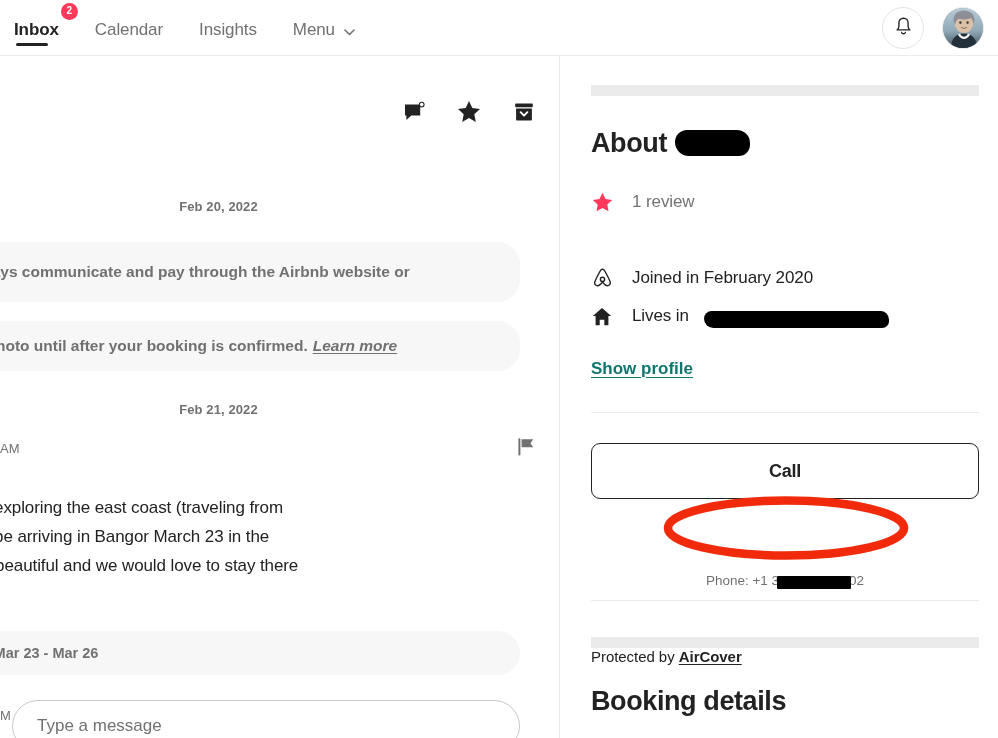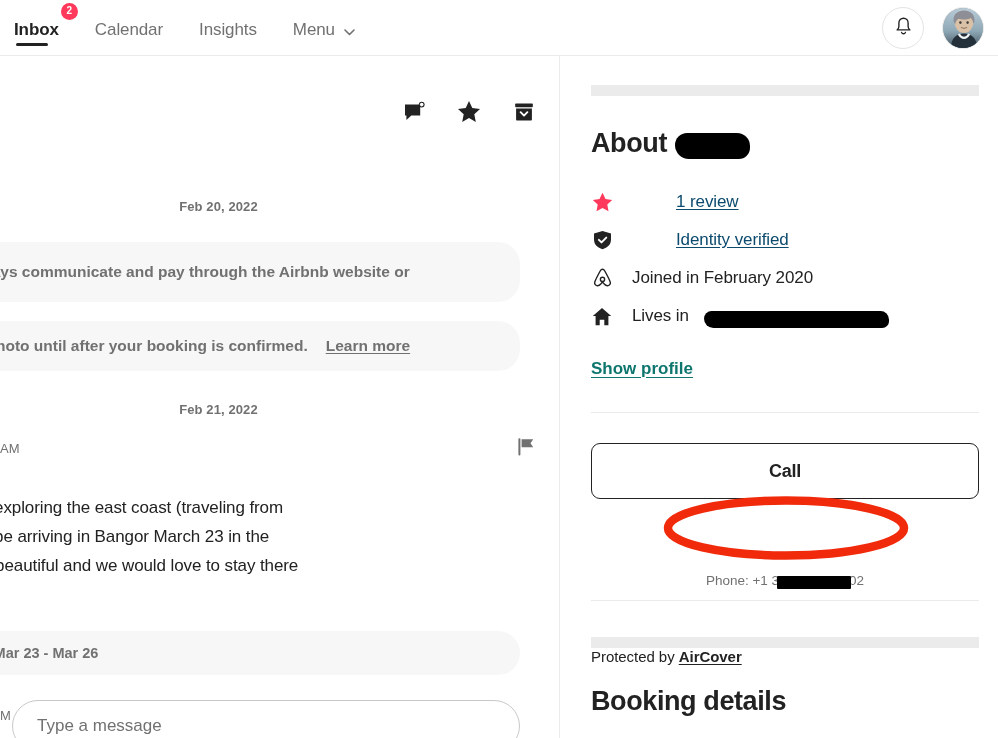--- a/index.html
+++ b/index.html
@@ -280,21 +280,20 @@
 
   .about-title {
     position: absolute;
     top: 72px;
     left: 30px;
     font-size: 27px;
     font-weight: 700;
     letter-spacing: -0.4px;
     color: #222222;
     display: flex;
-    align-items: center;
     gap: 8px;
   }
 
   .redact {
     display: inline-block;
     background: #000000;
     border-radius: 11px;
   }
   .redact.name {
     width: 75px; height: 26px;
@@ -329,25 +328,23 @@
     display: flex;
     justify-content: center;
     align-items: center;
   }
   .fact.f1 { top: 136px; }
   .fact.f2 { top: 174px; }
   .fact.f3 { top: 212px; }
   .fact.f4 { top: 250px; }
 
   .u-link {
-    text-decoration: underline;
     text-underline-offset: 2px;
     cursor: pointer;
-    color: #0c4a6e;
-    margin-left: 44px;
+    color: #737373;
   }
 
   .show-profile {
     position: absolute;
     left: 30px;
     top: 303px;
     font-size: 17px;
     font-weight: 600;
     text-decoration: underline;
     text-underline-offset: 3px;
@@ -525,21 +522,21 @@
     </div>
 
     <div class="date-sep d1">Feb 20, 2022</div>
 
     <div class="bubble b1">
       <span>r payment, always communicate and pay through the Airbnb website or</span>
     </div>
 
     <div class="bubble b2">
       <span>e your profile photo until after your booking is confirmed.</span>
-      <a href="#" style="margin-left:18px;">Learn more</a>
+      <a href="#" style="margin-left:5px;font-style:italic;">Learn more</a>
     </div>
 
     <div class="date-sep d2">Feb 21, 2022</div>
 
     <div class="msg-time t1">AM</div>
 
     <span class="flag-icon-wrap">
       <svg width="18" height="19" viewBox="0 0 18 19">
         <rect x="1.4" y="1.2" width="2" height="17.2" rx="0.9" fill="#717171"></rect>
         <path d="M4.6 2.2h11.6l-2.7 4 2.7 4H4.6z" fill="#717171"></path>
@@ -576,29 +573,20 @@
 
     <div class="fact f1">
       <span class="ic">
         <svg width="21" height="20" viewBox="0 0 21 20">
           <path d="M10.5.8l3 6.1 6.7 1-4.9 4.7 1.2 6.7-6-3.2-6 3.2 1.2-6.7L.8 7.9l6.7-1z" fill="#FF395C"></path>
         </svg>
       </span>
       <span class="u-link">1 review</span>
     </div>
 
-    <div class="fact f2">
-      <span class="ic">
-        <svg width="19" height="20" viewBox="0 0 19 20">
-          <path d="M9.5.9L18 3.4v6.2c0 5-3.6 8.3-8.5 9.6C4.6 17.9 1 14.6 1 9.6V3.4z" fill="#222"></path>
-          <path d="M5.9 9.8l2.6 2.6 4.8-4.8" stroke="#fff" stroke-width="1.9" fill="none" stroke-linecap="round" stroke-linejoin="round"></path>
-        </svg>
-      </span>
-      <span class="u-link">Identity verified</span>
-    </div>
 
     <div class="fact f3">
       <span class="ic">
         <svg width="19" height="20" viewBox="0 0 19 20">
           <path d="M9.5 1.3c1 0 1.7.6 2.3 1.7 1.1 2 4.9 9.5 5.4 10.9.6 1.9-.5 3.7-2.4 3.8-1.5.1-2.8-.8-3.8-2-.4-.5-.9-1.1-1.5-1.9-.6.8-1.1 1.4-1.5 1.9-1 1.2-2.3 2.1-3.8 2-1.9-.1-3-1.9-2.4-3.8.5-1.4 4.3-8.9 5.4-10.9.6-1.1 1.3-1.7 2.3-1.7z" fill="none" stroke="#222" stroke-width="1.4"></path>
           <circle cx="9.5" cy="11.4" r="2.1" fill="none" stroke="#222" stroke-width="1.4"></circle>
         </svg>
       </span>
       <span>Joined in February 2020</span>
     </div>

